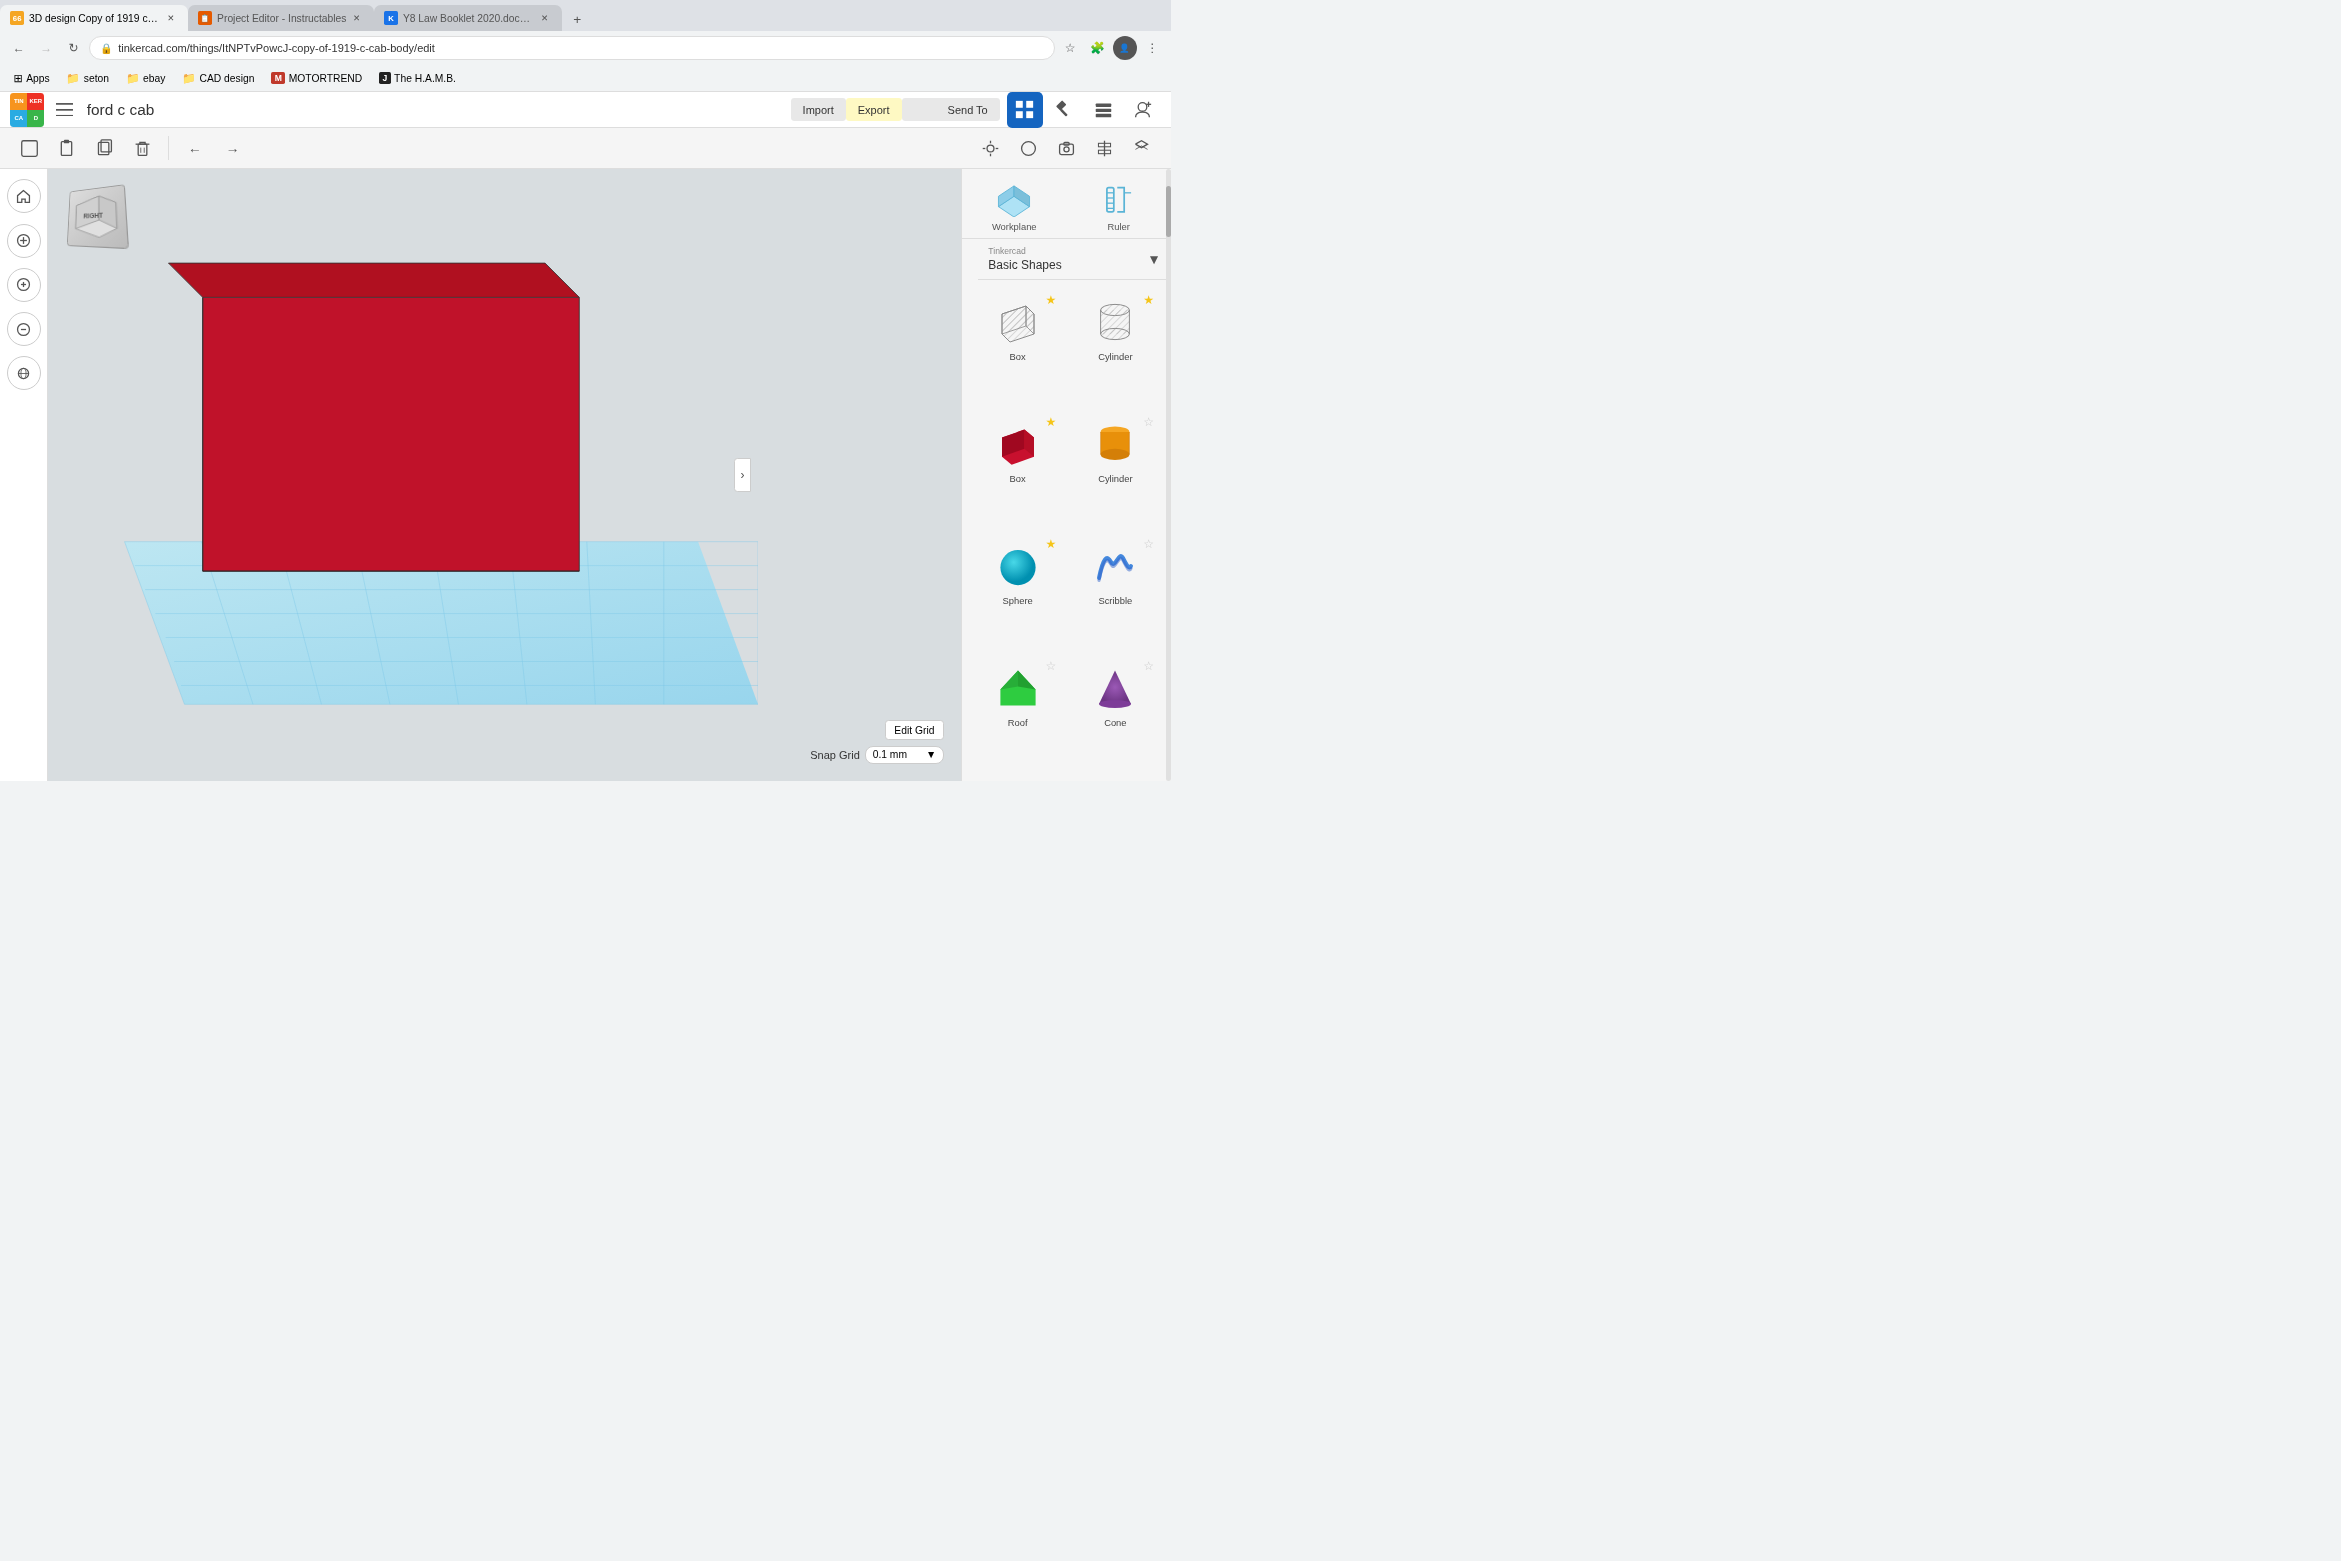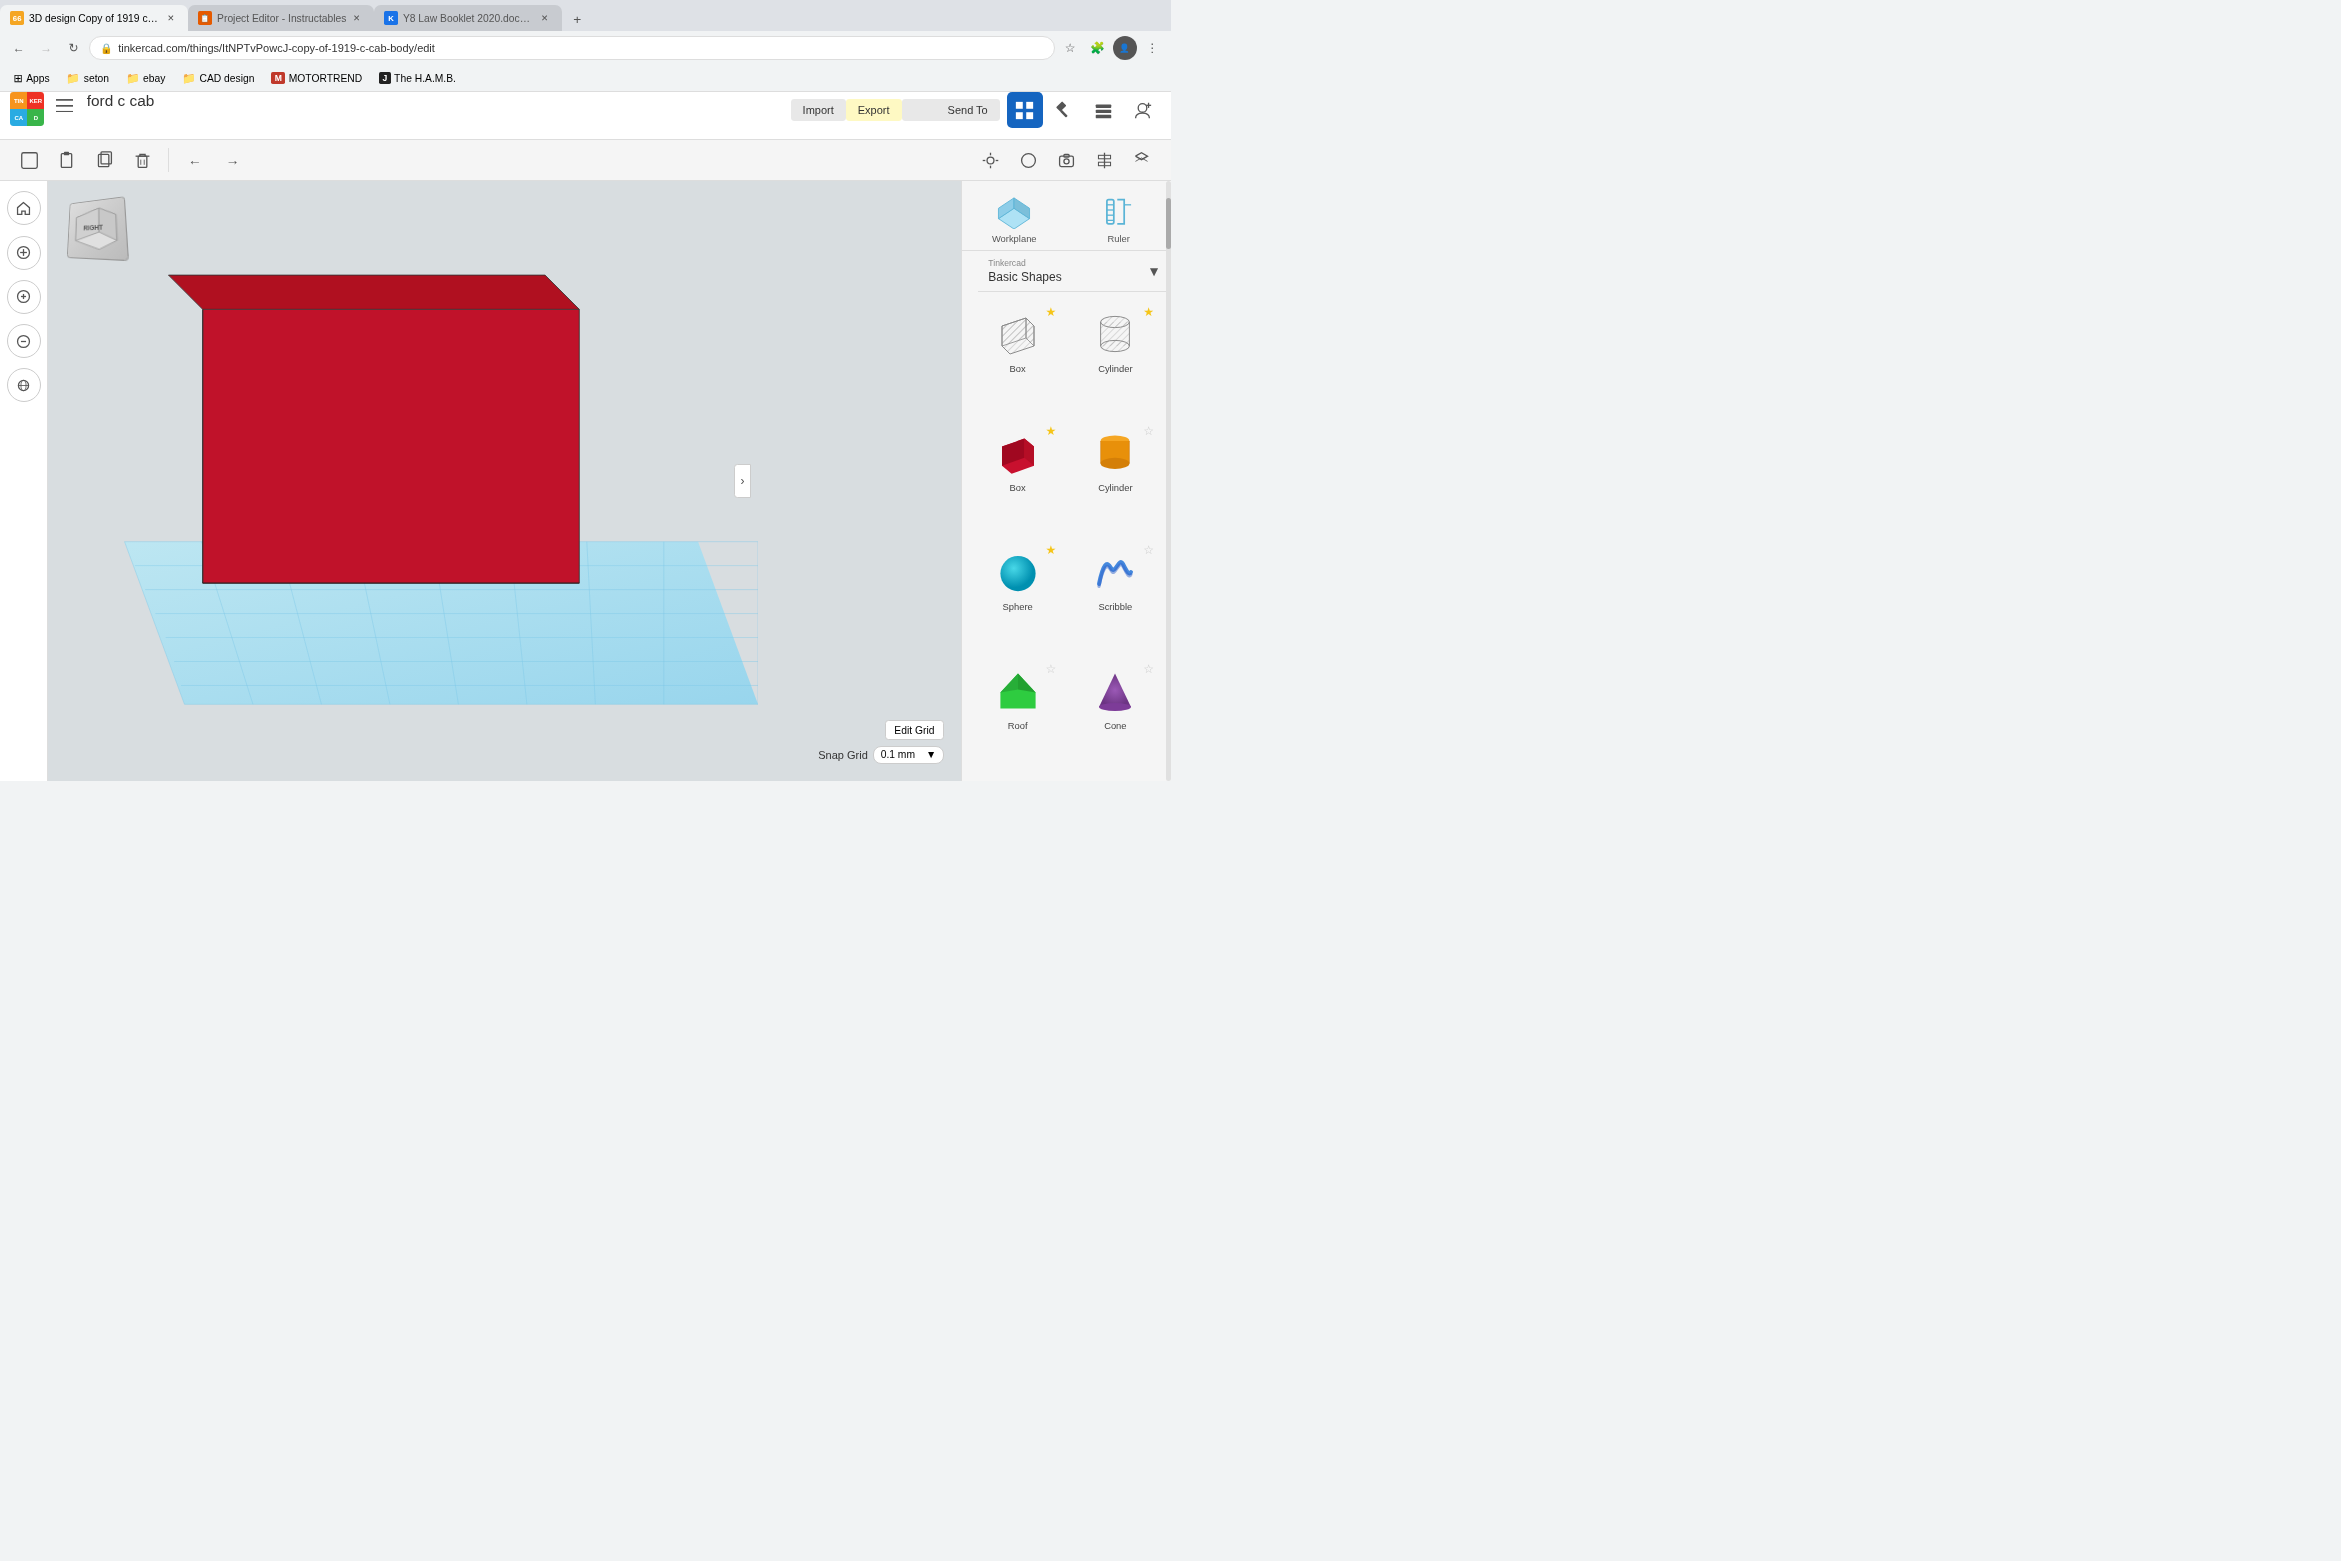--- a/index.html
+++ b/index.html
@@ -21,21 +21,21 @@
     .nav-icon-btn { width: 24px; height: 24px; border-radius: 50%; display: flex; align-items: center; justify-content: center; cursor: pointer; color: #555; font-size: 12px; }
     .profile-avatar { width: 24px; height: 24px; border-radius: 50%; background: #666; overflow: hidden; cursor: pointer; }
 
     .bookmarks-bar { height: 27px; background: #f1f3f4; display: flex; align-items: center; padding: 0 6.8px; gap: 3.4px; border-bottom: 0.9px solid #ddd; }
     .bookmark-item { display: flex; align-items: center; padding: 1.7px 6.8px; border-radius: 3.4px; cursor: pointer; font-size: 10.3px; gap: 3.4px; white-space: nowrap; }
 
     
     .tinkercad-app { display: flex; flex-direction: column; height: calc(781px - 92px); background: #e8e8e8; }
 
     
-    .top-toolbar { height: 48px; background: #fff; display: flex; align-items: flex-start; padding: 0 10.3px; border-bottom: 0.9px solid #ddd; position: relative; }
+    .top-toolbar { height: 36px; background: #fff; display: flex; align-items: center; padding: 0 10.3px; border-bottom: 0.9px solid #ddd; position: relative; }
     .tinkercad-logo { display: flex; flex-direction: column; width: 34px; height: 34px; border-radius: 3.4px; overflow: hidden; cursor: pointer; flex-shrink: 0; }
     .logo-row { display: flex; flex: 1; }
     .logo-cell { flex: 1; display: flex; align-items: center; justify-content: center; font-size: 6px; font-weight: bold; color: white; }
     .logo-tl { background: #f7941d; }
     .logo-tr { background: #ee3124; }
     .logo-bl { background: #29abe2; }
     .logo-br { background: #39b54a; }
     .menu-icon-btn { width: 27px; height: 27px; display: flex; align-items: center; justify-content: center; cursor: pointer; margin-left: 6.8px; }
     .project-name { font-size: 15.4px; font-weight: 400; margin-left: 8.6px; color: #333; }
     .toolbar-right { margin-left: auto; display: flex; align-items: center; gap: 6.8px; }
@@ -64,21 +64,21 @@
     
     .viewport { flex: 1; position: relative; overflow: hidden; background: #d8dde0; }
 
     
     .view-cube { position: absolute; top: 17px; left: 17px; width: 68px; height: 68px; }
     .cube-visual { width: 60px; height: 60px; position: relative; background: linear-gradient(135deg, #ddd, #bbb); border: 0.9px solid #999; display: flex; align-items: center; justify-content: center; font-size: 9.4px; font-weight: bold; color: #555; transform: perspective(86px) rotateX(10deg) rotateY(-15deg); border-radius: 3.4px; }
 
     
     .edit-grid-btn { position: absolute; bottom: 41px; right: 17px; background: white; border: 0.9px solid #ccc; border-radius: 3.4px; padding: 3.4px 8.6px; font-size: 10.3px; cursor: pointer; }
     .snap-grid { position: absolute; bottom: 17px; right: 17px; display: flex; align-items: center; gap: 5.1px; font-size: 11px; }
-    .snap-value { background: white; border: 0.9px solid #ccc; border-radius: 8px; padding: 2.6px 6.8px; font-size: 10.3px; display: flex; align-items: center; gap: 11px; cursor: pointer; }
+    .snap-value { background: white; border: 0.9px solid #ccc; border-radius: 8px; padding: 2.6px 6.8px; font-size: 10.3px; display: flex; align-items: center; gap: 19px; cursor: pointer; }
 
     
     .right-panel { width: 210px; background: #f5f5f5; border-left: 0.9px solid #ddd; display: flex; flex-direction: column; }
     .right-panel-top { display: flex; gap: 0; border-bottom: 0.9px solid #ddd; }
     .workplane-btn { flex: 1; display: flex; flex-direction: column; align-items: center; padding: 10.3px 6.8px 6.8px; cursor: pointer; font-size: 9.4px; color: #555; gap: 3.4px; }
     .ruler-btn { flex: 1; display: flex; flex-direction: column; align-items: center; padding: 10.3px 6.8px 6.8px; cursor: pointer; font-size: 9.4px; color: #555; gap: 3.4px; }
     .wp-icon { width: 38px; height: 38px; }
 
     .shapes-header { padding: 6.8px 10.3px; display: flex; align-items: center; justify-content: space-between; background: #f5f5f5; border-bottom: 0.9px solid #ddd; margin-left: 16px; }
     .shapes-category { display: flex; flex-direction: column; gap: 1.7px; }

